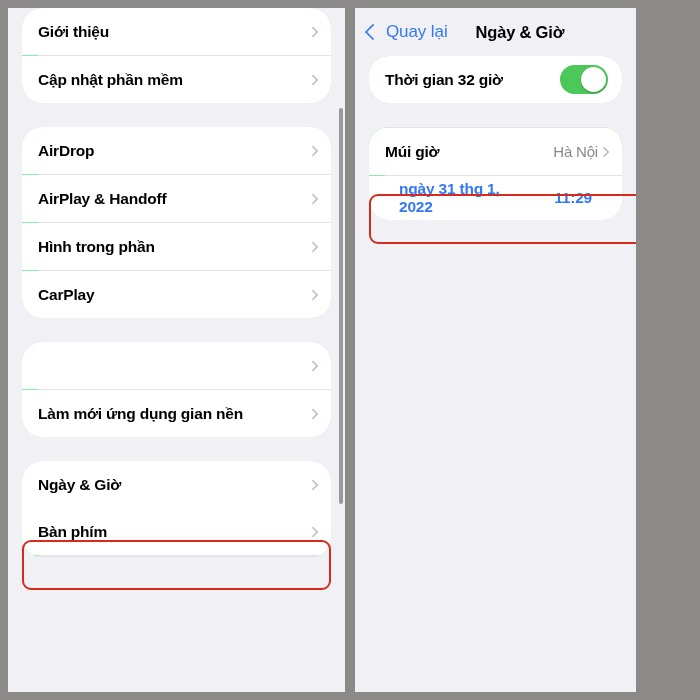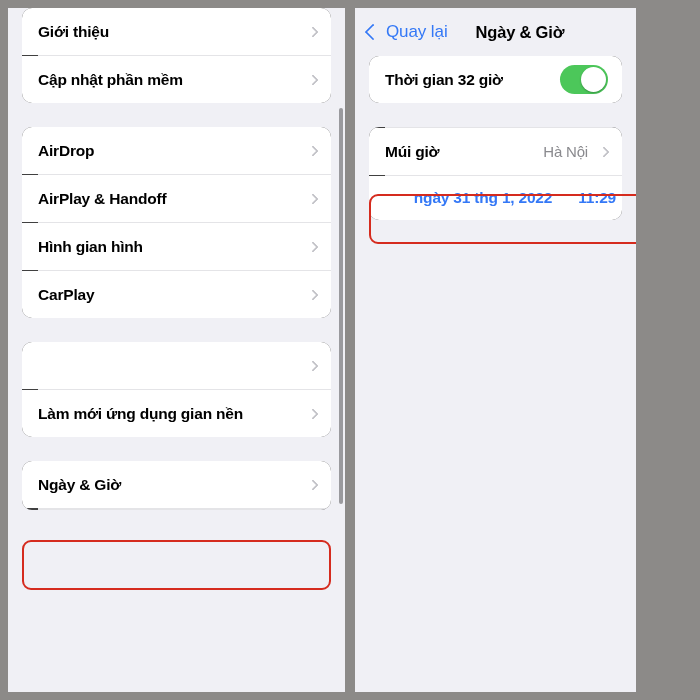--- a/index.html
+++ b/index.html
@@ -72,22 +72,22 @@
   .nav-title-left { margin-left: 30px; }
   .nav-title-right { margin-left: 28px; }
 
   
   .content {
     position: relative;
     height: 636px;
     padding: 0 14px;
   }
   .group {
-    background: #404040;
-    border-radius: 10px;
+    background: #86efac;
+    border-radius: 20px;
     margin-bottom: 24px;
     overflow: hidden;
   }
   .group.flush { margin-bottom: 0; }
   .row {
     position: relative;
     display: flex;
     align-items: center;
     height: 47px;
     padding: 0 14px 0 16px;
@@ -97,21 +97,21 @@
     font-size: 15.5px;
     color: #000;
     font-weight: 600;
     letter-spacing: -0.2px;
     white-space: nowrap;
   }
   .spacer { flex: 1; }
   .value {
     font-size: 15px;
     color: #8a8a8e;
-    margin-right: 12px;
+    margin-right: 2px;
     letter-spacing: -0.2px;
   }
   .chev {
     width: 8px; height: 8px;
     border-top: 2px solid #c2c2c7;
     border-right: 2px solid #c2c2c7;
     transform: rotate(45deg);
     flex: 0 0 auto;
     border-radius: 1px;
   }
@@ -138,21 +138,21 @@
     box-shadow: 0 1px 2px rgba(0,0,0,.28);
   }
   .toggle.on .knob { right: 2px; }
   .toggle.off .knob { left: 2px; }
   
   .daterow {
     display: flex;
     align-items: center;
     justify-content: flex-end;
     height: 44px;
-    padding: 0 6px;
+    padding: 0 30px;
     background: #fff;
   }
   .daterow .dt {
     font-size: 15.5px;
     color: #3478f6;
     letter-spacing: -0.2px;
     font-weight: 600;
   }
   .daterow .tm {
     font-size: 15.5px;
@@ -214,21 +214,21 @@
           <span class="chev"></span>
         </div>
         <div class="divider"></div>
         <div class="row">
           <span class="label">AirPlay &amp; Handoff</span>
           <span class="spacer"></span>
           <span class="chev"></span>
         </div>
         <div class="divider"></div>
         <div class="row">
-          <span class="label">Hình gian hình</span>
+          <span class="label">Hình trong phần</span>
           <span class="spacer"></span>
           <span class="chev"></span>
         </div>
         <div class="divider"></div>
         <div class="row">
           <span class="label">CarPlay</span>
           <span class="spacer"></span>
           <span class="chev"></span>
         </div>
       </div>
@@ -242,20 +242,25 @@
         <div class="row">
           <span class="label">Làm mới ứng dụng gian nền</span>
           <span class="spacer"></span>
           <span class="chev"></span>
         </div>
       </div>
 
       <div class="group flush">
         <div class="row">
           <span class="label">Ngày &amp; Giờ</span>
+          <span class="spacer"></span>
+          <span class="chev"></span>
+        </div>
+        <div class="row">
+          <span class="label">Bàn phím</span>
           <span class="spacer"></span>
           <span class="chev"></span>
         </div>
         <div class="divider"></div>
         <div class="divider"></div>
       </div>
 
       <div class="hl" id="hl-ngaygio"></div>
       <div class="scrollbar"></div>
     </div>

